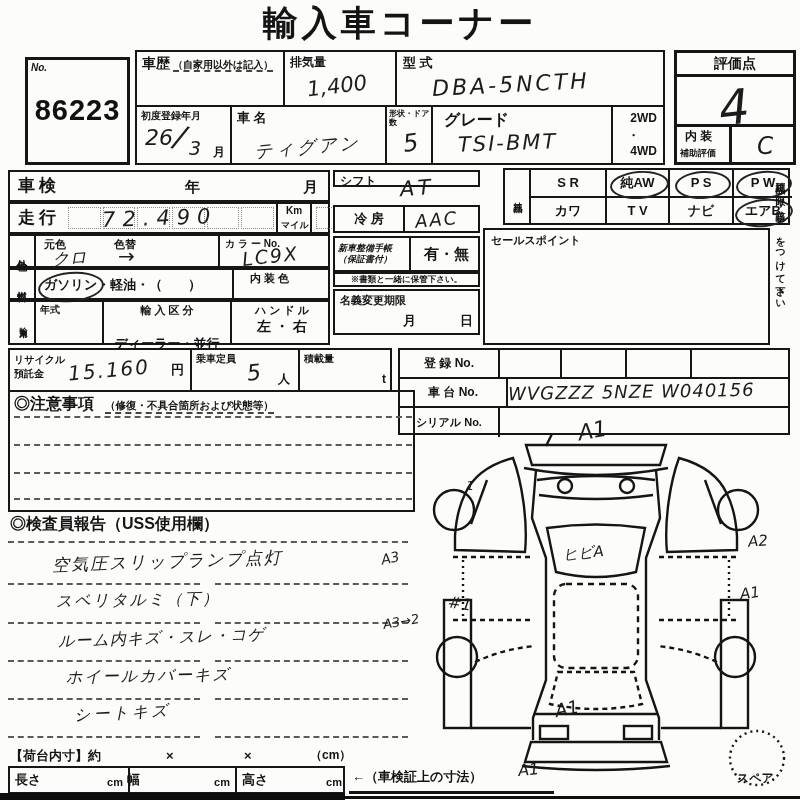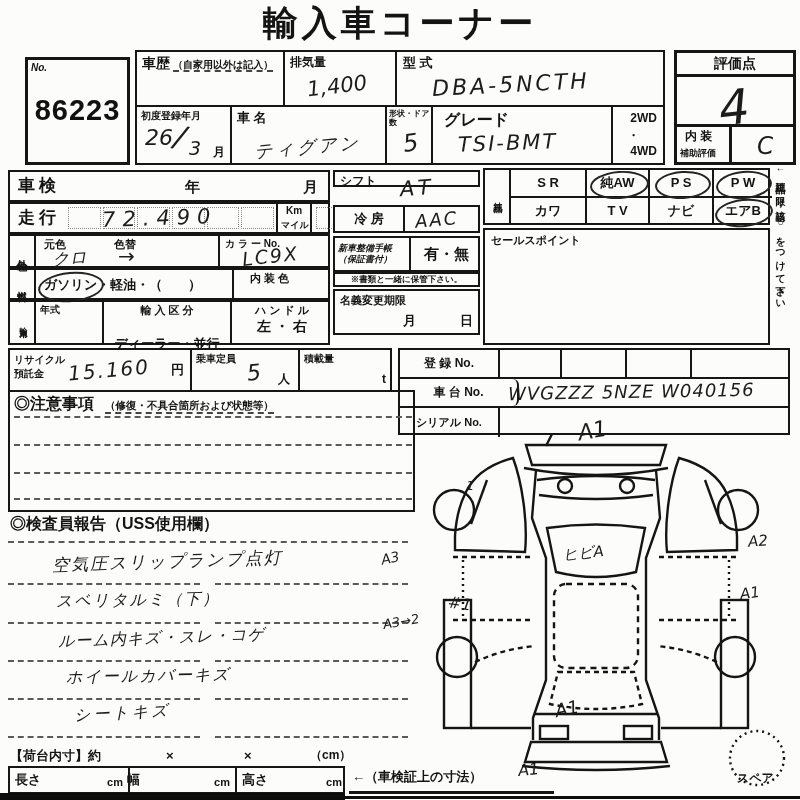--- a/index.html
+++ b/index.html
@@ -170,21 +170,21 @@
     </div>
     <div class="abs cellflex lbl" style="left:76px;top:0;width:71px;height:100%;font-size:15px;">有・無</div>
   </div>
   <div class="abs b2 cellflex lbl" style="left:333px;top:272px;width:147px;height:15px;font-size:8.5px;">※書類と一緒に保管下さい。</div>
   <div class="abs b2" style="left:333px;top:289px;width:147px;height:46px;">
     <span class="abs lbl" style="left:5px;top:3px;font-size:11px;">名義変更期限</span>
     <span class="abs lbl" style="left:68px;bottom:5px;font-size:13px;">月</span>
     <span class="abs lbl" style="left:125px;bottom:5px;font-size:13px;">日</span>
   </div>
 
-  <div class="abs b2" style="left:483px;top:168px;width:287px;height:57px;">
+  <div class="abs b2" style="left:503px;top:168px;width:287px;height:57px;">
     <div class="abs cellflex vtx lbl" style="left:0;top:0;width:26px;height:100%;border-right:2px solid #161616;font-size:9px;">純正品</div>
 
     <div class="abs cellflex lbl" style="left:26px;top:0;width:76px;height:28px;border-right:2px solid #161616;border-bottom:2px solid #161616;font-size:13px;">S R</div>
     <div class="abs cellflex lbl" style="left:102px;top:0;width:63px;height:28px;border-right:2px solid #161616;border-bottom:2px solid #161616;font-size:13px;">
       <span>純AW</span>
       <span class="hcircle" style="left:3px;top:1px;width:55px;height:24px;transform:rotate(-4deg);"></span>
     </div>
     <div class="abs cellflex lbl" style="left:165px;top:0;width:64px;height:28px;border-right:2px solid #161616;border-bottom:2px solid #161616;font-size:13px;justify-content:center;">
       <span>P S</span>
       <span class="hcircle" style="left:5px;top:1px;width:52px;height:24px;transform:rotate(-3deg);"></span>
@@ -210,21 +210,21 @@
   <div class="abs vtx lbl" style="left:775px;top:162px;height:250px;font-size:10px;">←純正品に限り該当に○をつけて下さい</div>
 
   <div class="abs b2" style="left:398px;top:348px;width:392px;height:87px;">
     <div class="abs" style="left:0;top:0;width:100%;height:29px;border-bottom:2px solid #161616;">
       <div class="abs cellflex lbl" style="left:0;top:0;width:100px;height:100%;border-right:2px solid #161616;font-size:12px;">登 録 No.</div>
       <div class="abs" style="left:160px;top:0;width:0;height:100%;border-left:2px solid #161616;"></div>
       <div class="abs" style="left:225px;top:0;width:0;height:100%;border-left:2px solid #161616;"></div>
       <div class="abs" style="left:290px;top:0;width:0;height:100%;border-left:2px solid #161616;"></div>
     </div>
     <div class="abs" style="left:0;top:29px;width:100%;height:29px;border-bottom:2px solid #161616;">
-      <div class="abs cellflex lbl" style="left:0;top:0;width:119px;height:100%;border-right:2px solid #161616;font-size:12px;border-radius:6px;">車 台 No.</div>
+      <div class="abs cellflex lbl" style="left:0;top:0;width:108px;height:100%;border-right:2px solid #161616;font-size:12px;">車 台 No.</div>
       <span class="abs hw" style="left:108px;top:2px;font-size:18px;letter-spacing:1px;transform:rotate(-1deg);">WVGZZZ 5NZE W040156</span>
     </div>
     <div class="abs" style="left:0;top:58px;width:100%;height:29px;">
       <div class="abs cellflex lbl" style="left:0;top:0;width:100px;height:100%;border-right:2px solid #161616;font-size:11px;">シリアル No.</div>
     </div>
   </div>
 
   <div class="abs b2" style="left:8px;top:390px;width:407px;height:122px;">
     <span class="abs lbl" style="left:4px;top:3px;font-size:16px;">◎注意事項</span>
     <span class="abs lbl" style="left:95px;top:8px;font-size:10.5px;border-bottom:2px dashed #444;">（修復・不具合箇所および状態等）</span>

